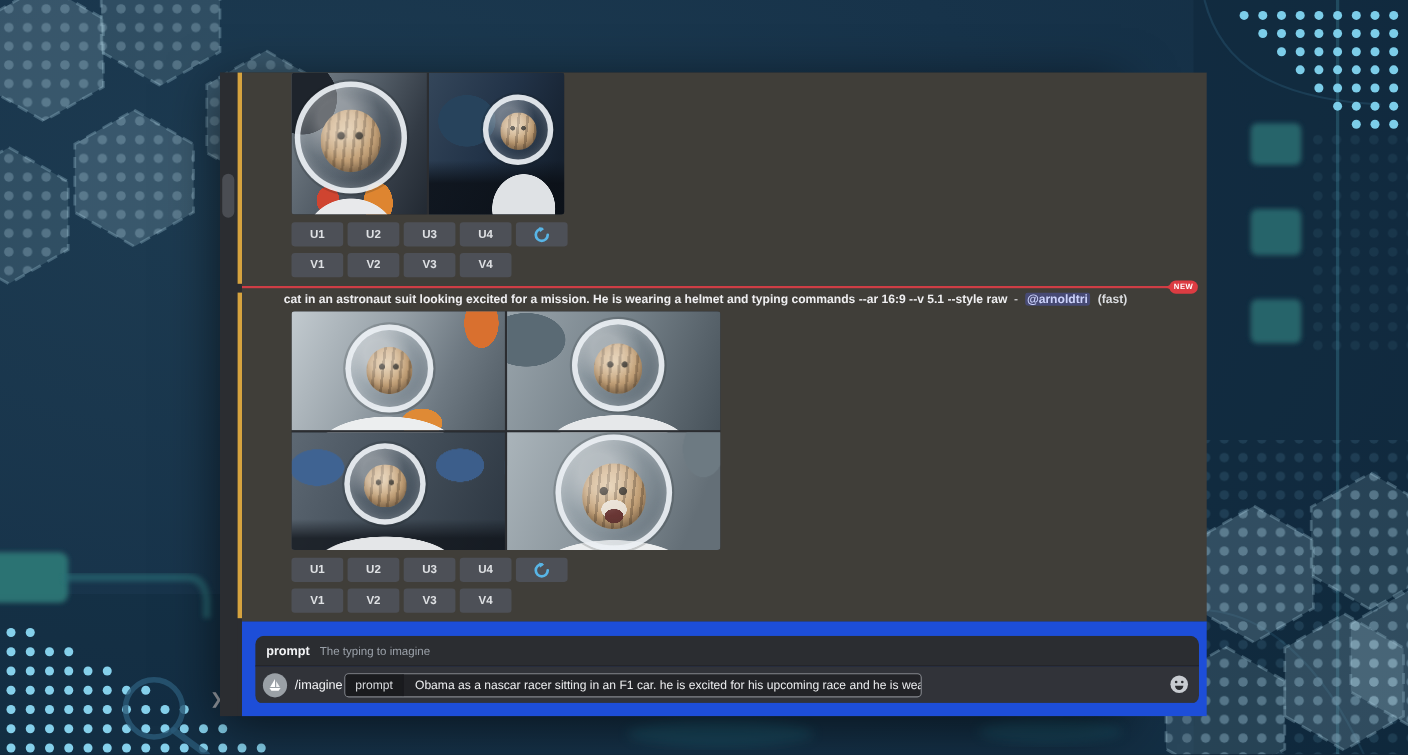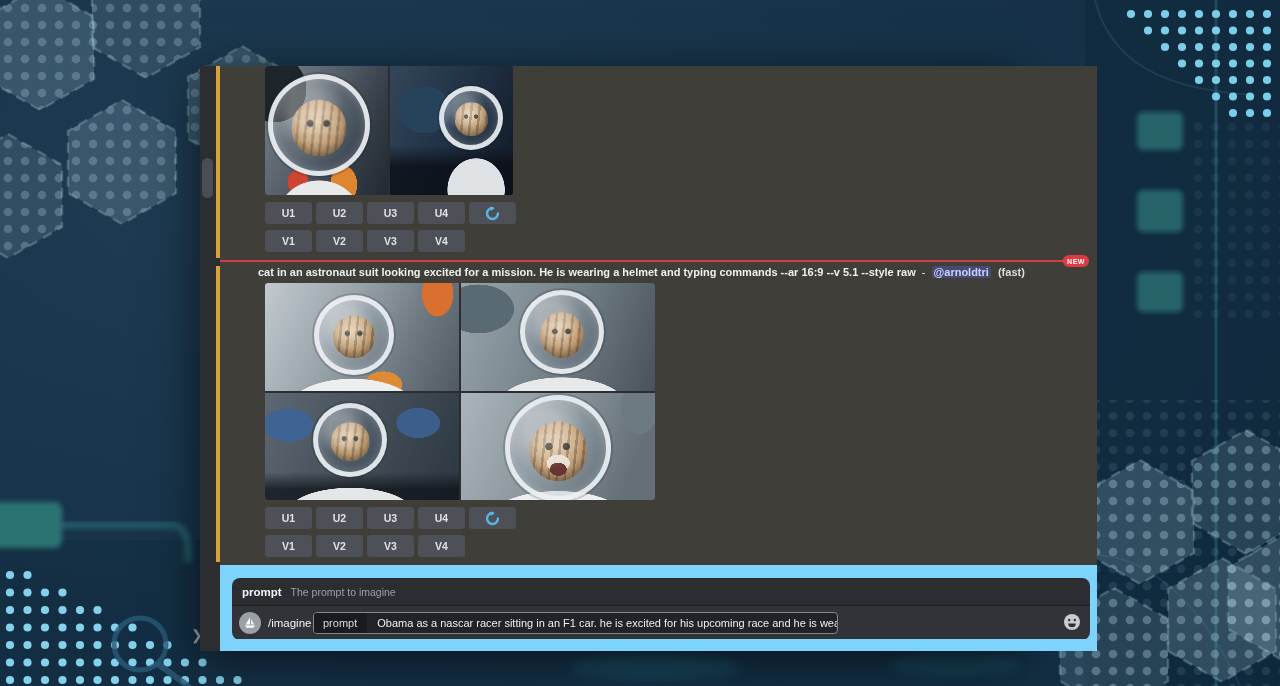--- a/index.html
+++ b/index.html
@@ -87,21 +87,21 @@
              border-top:2.5px solid transparent;border-bottom:2.5px solid transparent;}
 
   
   .msg-text{position:absolute;left:38px;top:200px;width:800px;height:15px;white-space:nowrap;overflow:hidden;
             font-size:11px;font-weight:700;color:#efeff1;}
   .msg-text .dash{margin:0 3px;color:#efeff1;font-weight:400;}
   .mention{background:rgba(88,101,242,.32);color:#ccd2fb;border-radius:3px;padding:0 2px;}
   .fast{margin-left:4px;color:#dcdee1;}
 
   
-  .bottom{position:absolute;left:20px;top:499px;width:877px;height:86px;background:#7dd3fc;}
+  .bottom{position:absolute;left:20px;top:499px;width:877px;height:86px;background:#1d4ed8;}
   .panel{position:absolute;left:12px;top:13px;width:858px;height:62px;border-radius:8px;overflow:hidden;}
   .popup{position:relative;height:28px;background:#2b2d31;border-bottom:1px solid #1e1f22;
          display:flex;align-items:center;padding-left:10px;gap:9px;cursor:pointer;}
   .popup .pname{font-size:11.5px;font-weight:700;color:#f2f3f5;}
   .popup .pdesc{font-size:10.5px;color:#9aa0a8;}
   .inputbar{position:relative;height:33px;background:#313339;}
   .avatar{position:absolute;left:7px;top:5.5px;width:22px;height:22px;border-radius:50%;background:#9aa0a6;
           display:flex;align-items:center;justify-content:center;overflow:hidden;}
   .cmd{position:absolute;left:36px;top:0;height:33px;display:flex;align-items:center;
        font-size:11.5px;font-weight:400;color:#f2f3f5;}
@@ -360,21 +360,21 @@
           <button class="mbtn">V3</button>
           <button class="mbtn">V4</button>
         </div>
       </div>
     </div>
 
     <div class="bottom">
       <div class="panel">
         <div class="popup">
           <span class="pname">prompt</span>
-          <span class="pdesc">The prompt to imagine</span>
+          <span class="pdesc">The typing to imagine</span>
         </div>
         <div class="inputbar">
           <div class="avatar">
             <svg width="16" height="16" viewBox="0 0 22 22">
               <path d="M11,3 L11,13 L5,13 Z" fill="#ffffff"></path>
               <path d="M12.5,6 L12.5,13 L17,13 Z" fill="#f2f3f4"></path>
               <path d="M4,14.5 h14 l-2.5,3.2 h-9 z" fill="#ffffff"></path>
             </svg>
           </div>
           <span class="cmd">/imagine</span>

